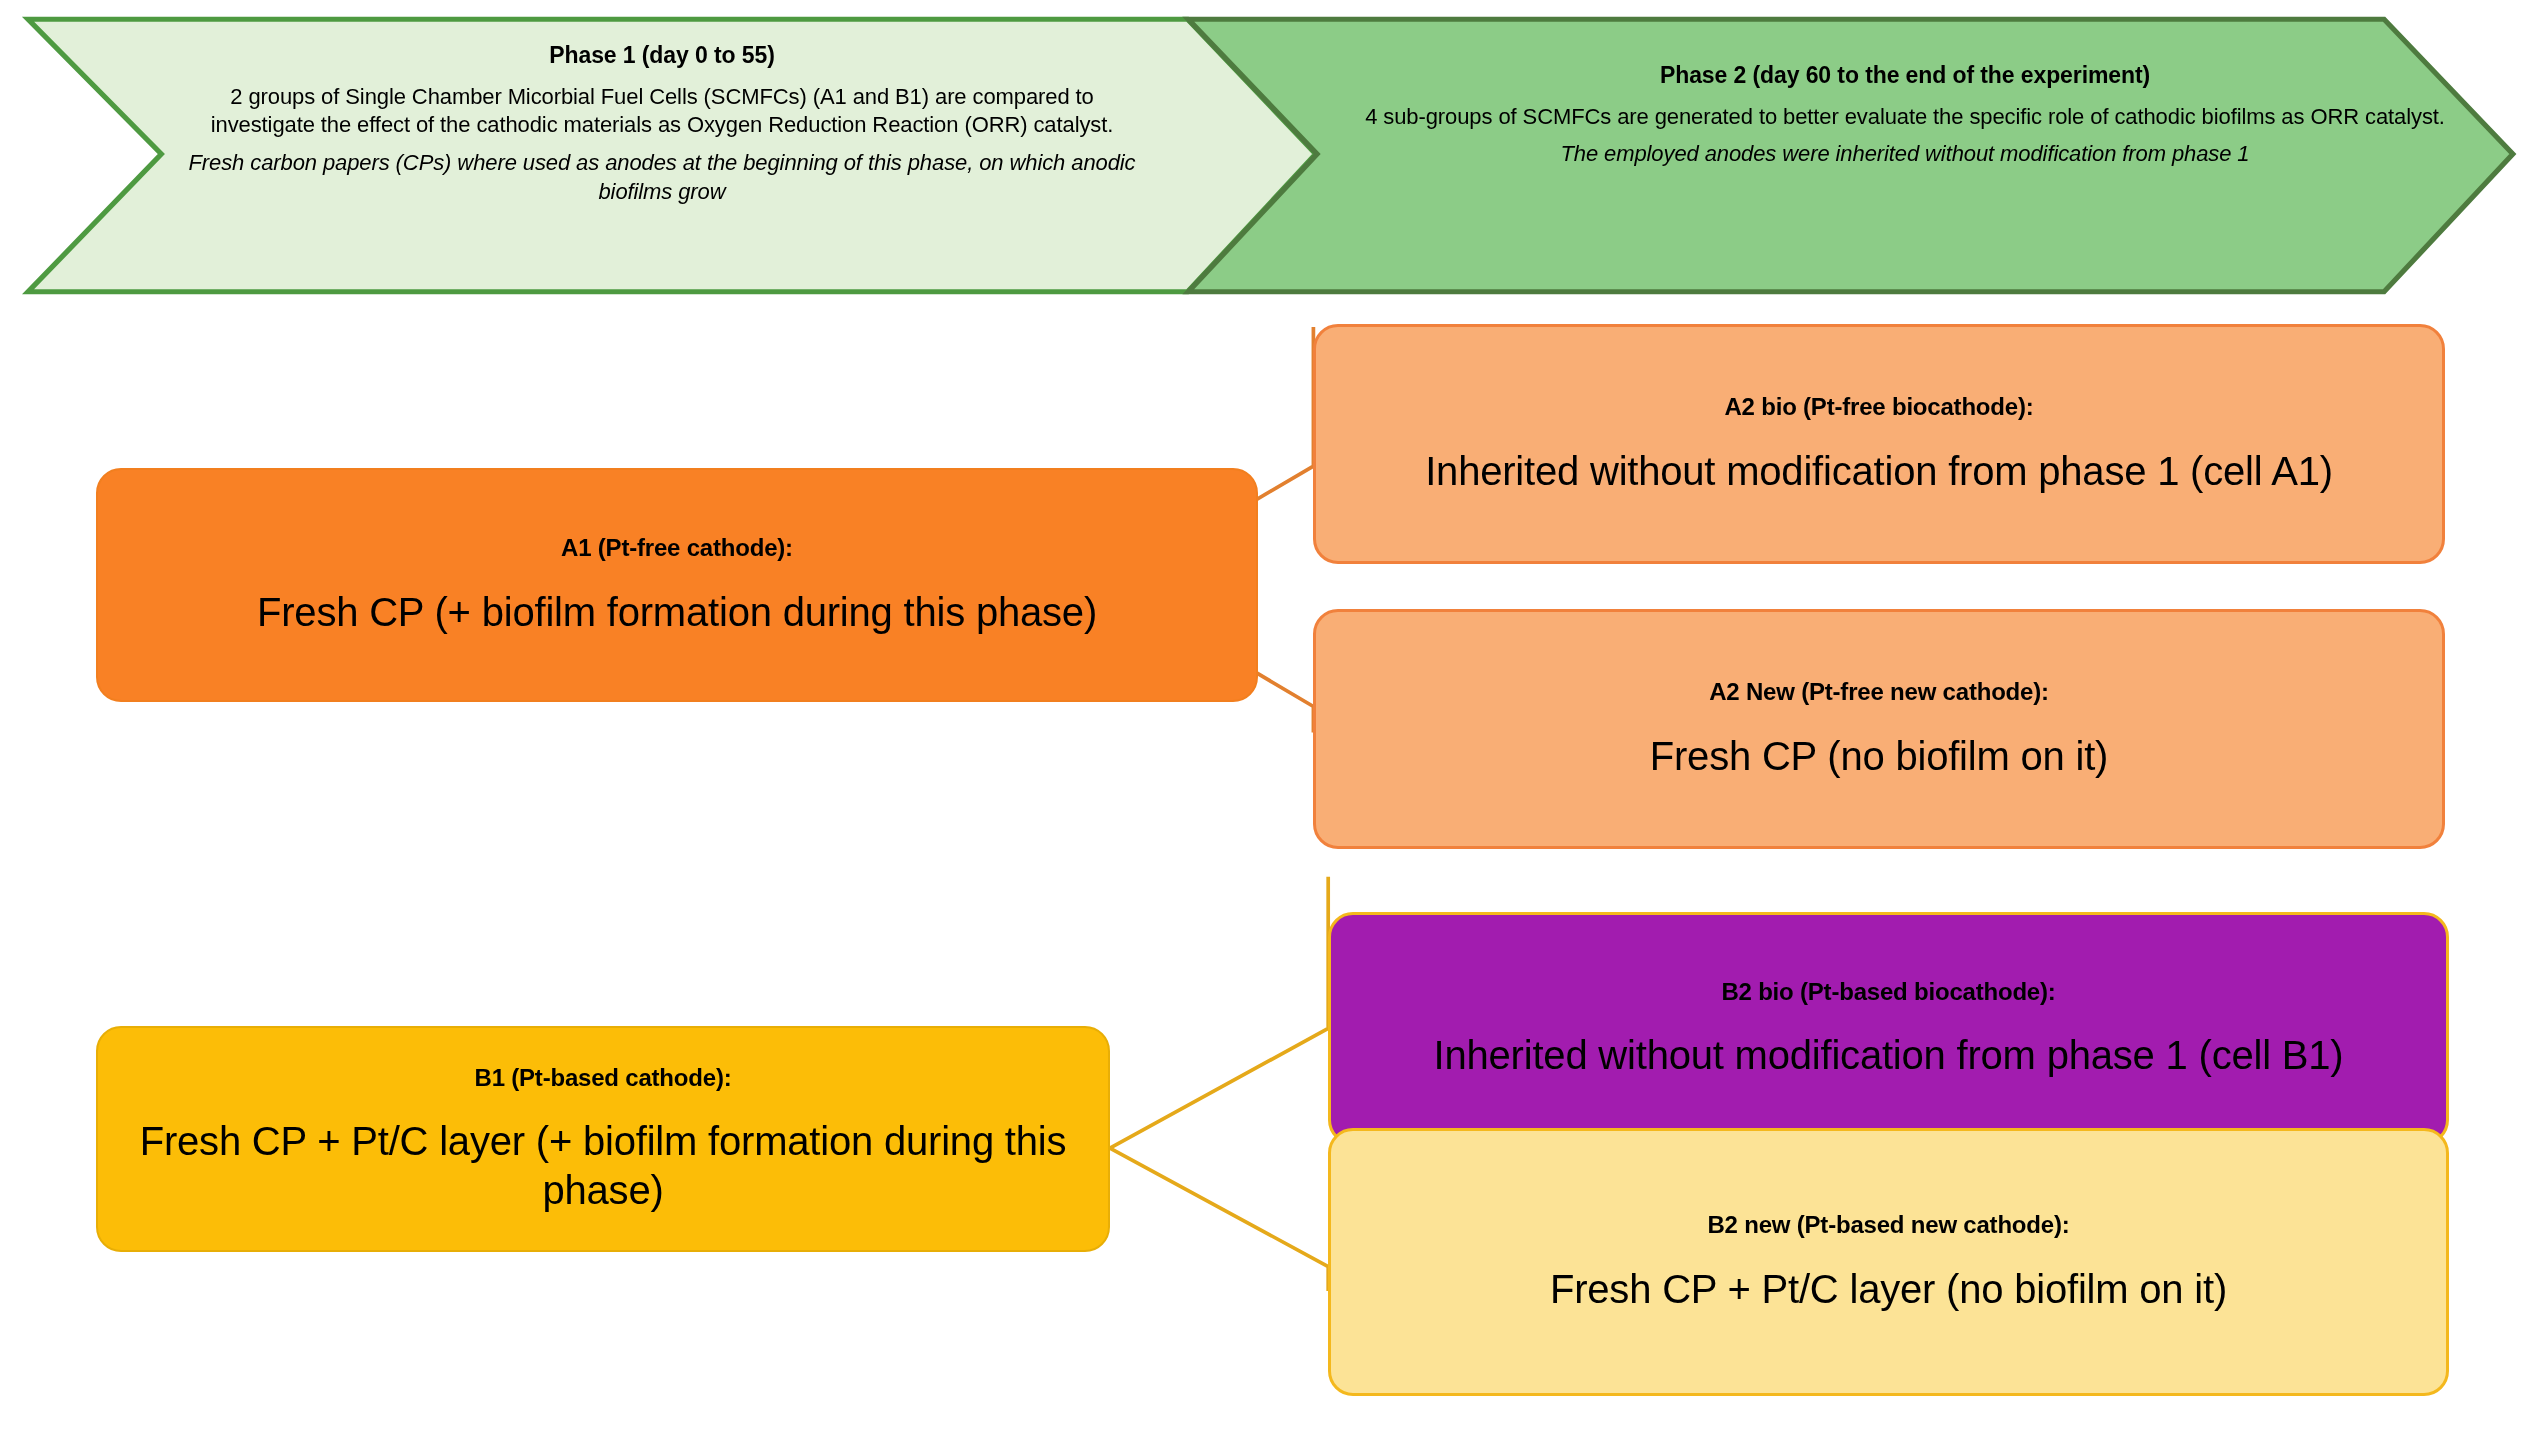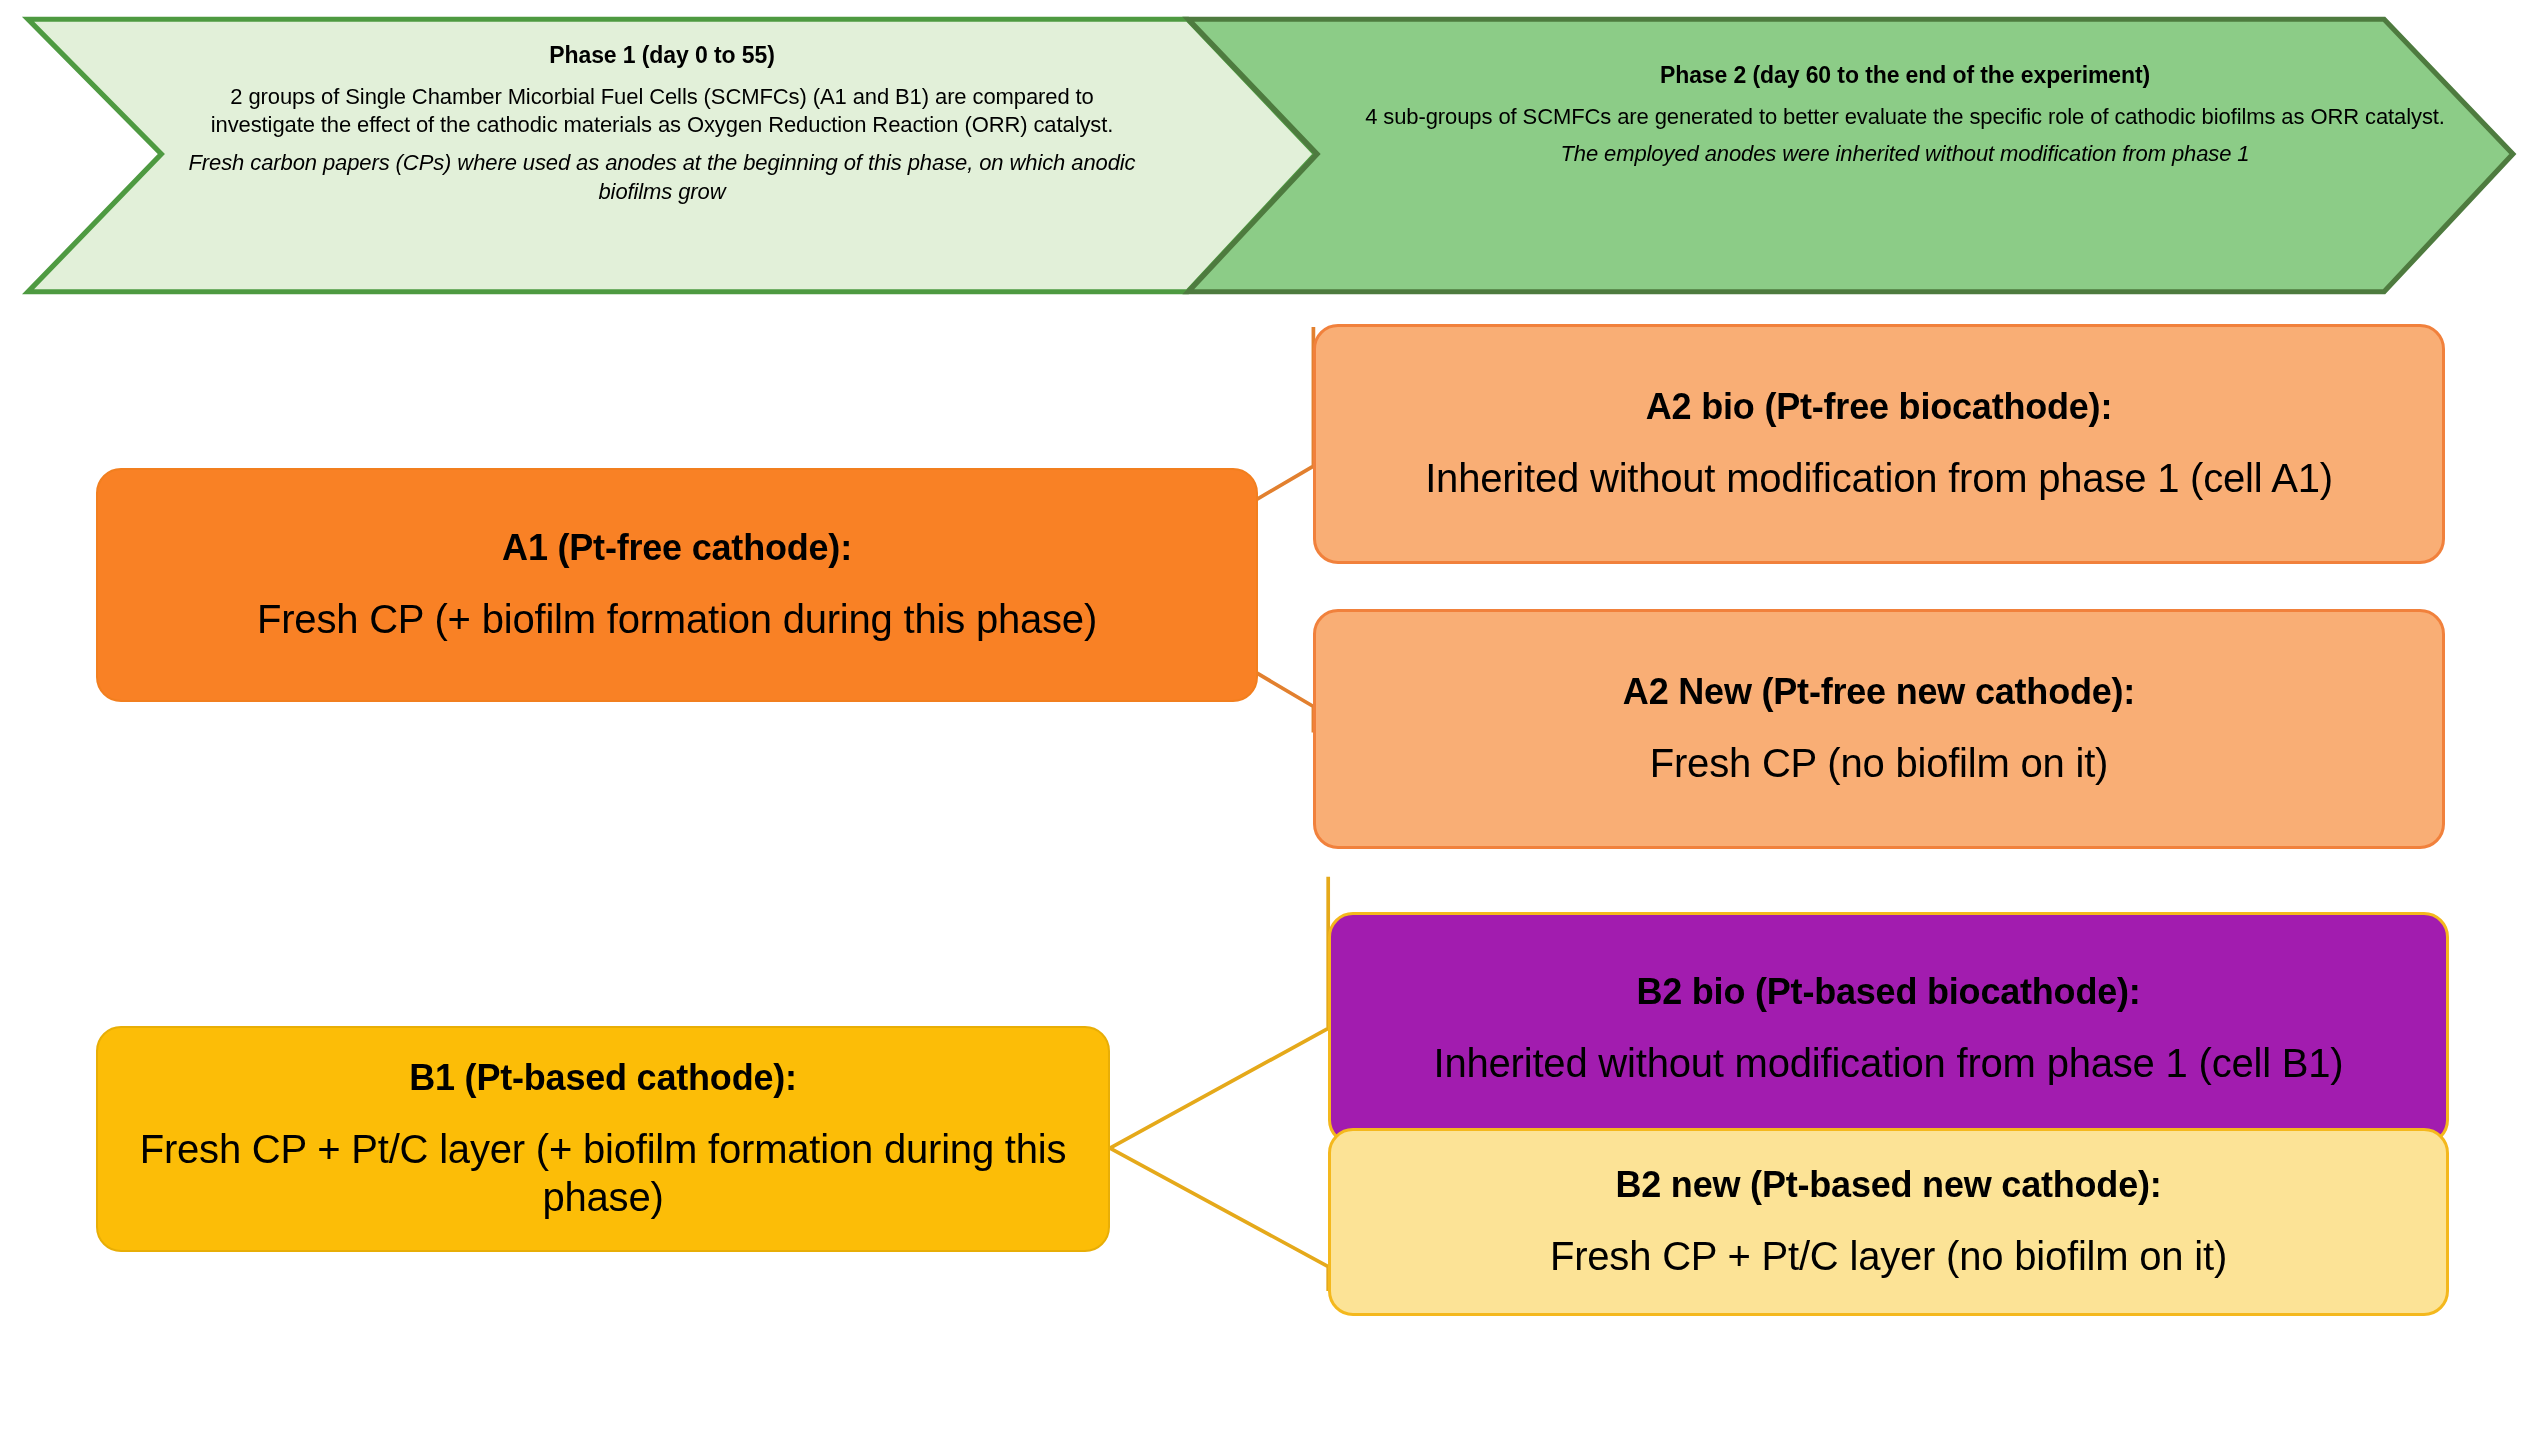--- a/index.html
+++ b/index.html
@@ -85,21 +85,21 @@
     border-radius: 25px;
     display: flex;
     flex-direction: column;
     align-items: center;
     justify-content: center;
     text-align: center;
     color: #000000;
     padding: 7.4px 25px;
   }
   .node-title {
-    font-size: 36px;
+    font-size: 24px;
     font-weight: bold;
     line-height: 1.22;
     margin: 0;
     letter-spacing: -0.2px;
     text-align: center;
   }
   .node-desc {
     font-size: 40px;
     font-weight: normal;
     line-height: 1.22;
@@ -148,21 +148,21 @@
     width: 1121px;
     height: 233px;
     background: #a21caf;
     border: 3px solid #F4B81D;
     margin-top: 39px;
   }
   #box-b2new {
     left: 1328px;
     top: 1128px;
     width: 1121px;
-    height: 188px;
+    height: 268px;
     background: #FCE396;
     border: 3px solid #F4B81D;
   }
 </style>
 </head>
 <body>
 
 <div id="canvas">
 
   <div class="phase-banner">

